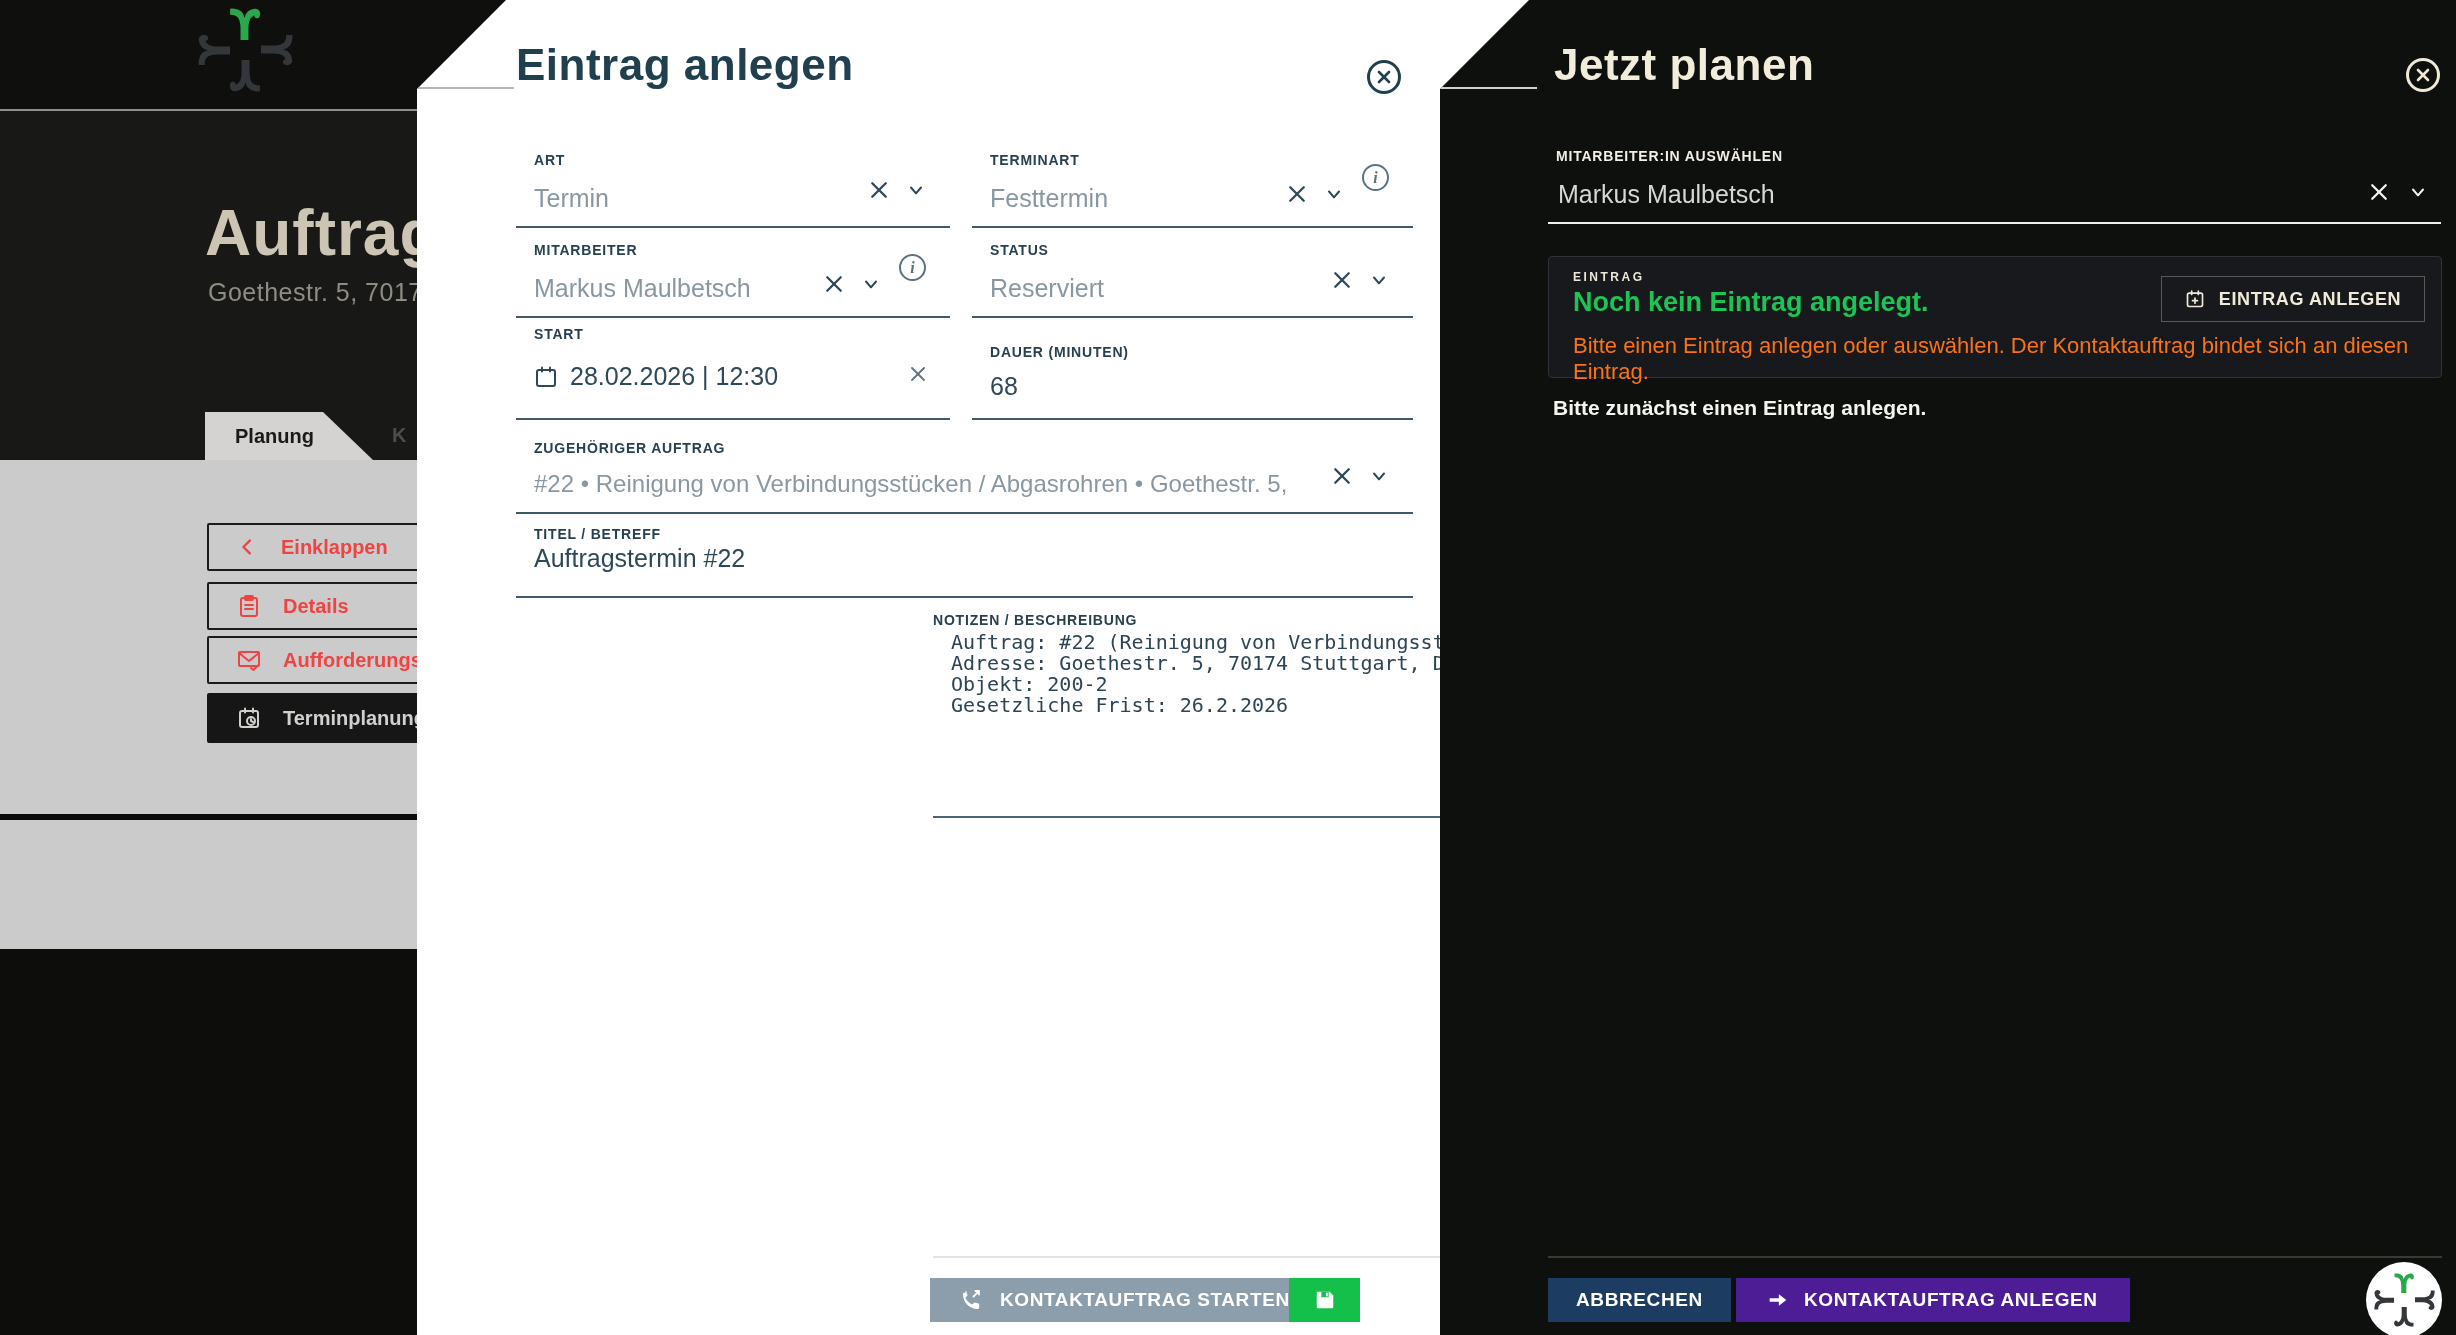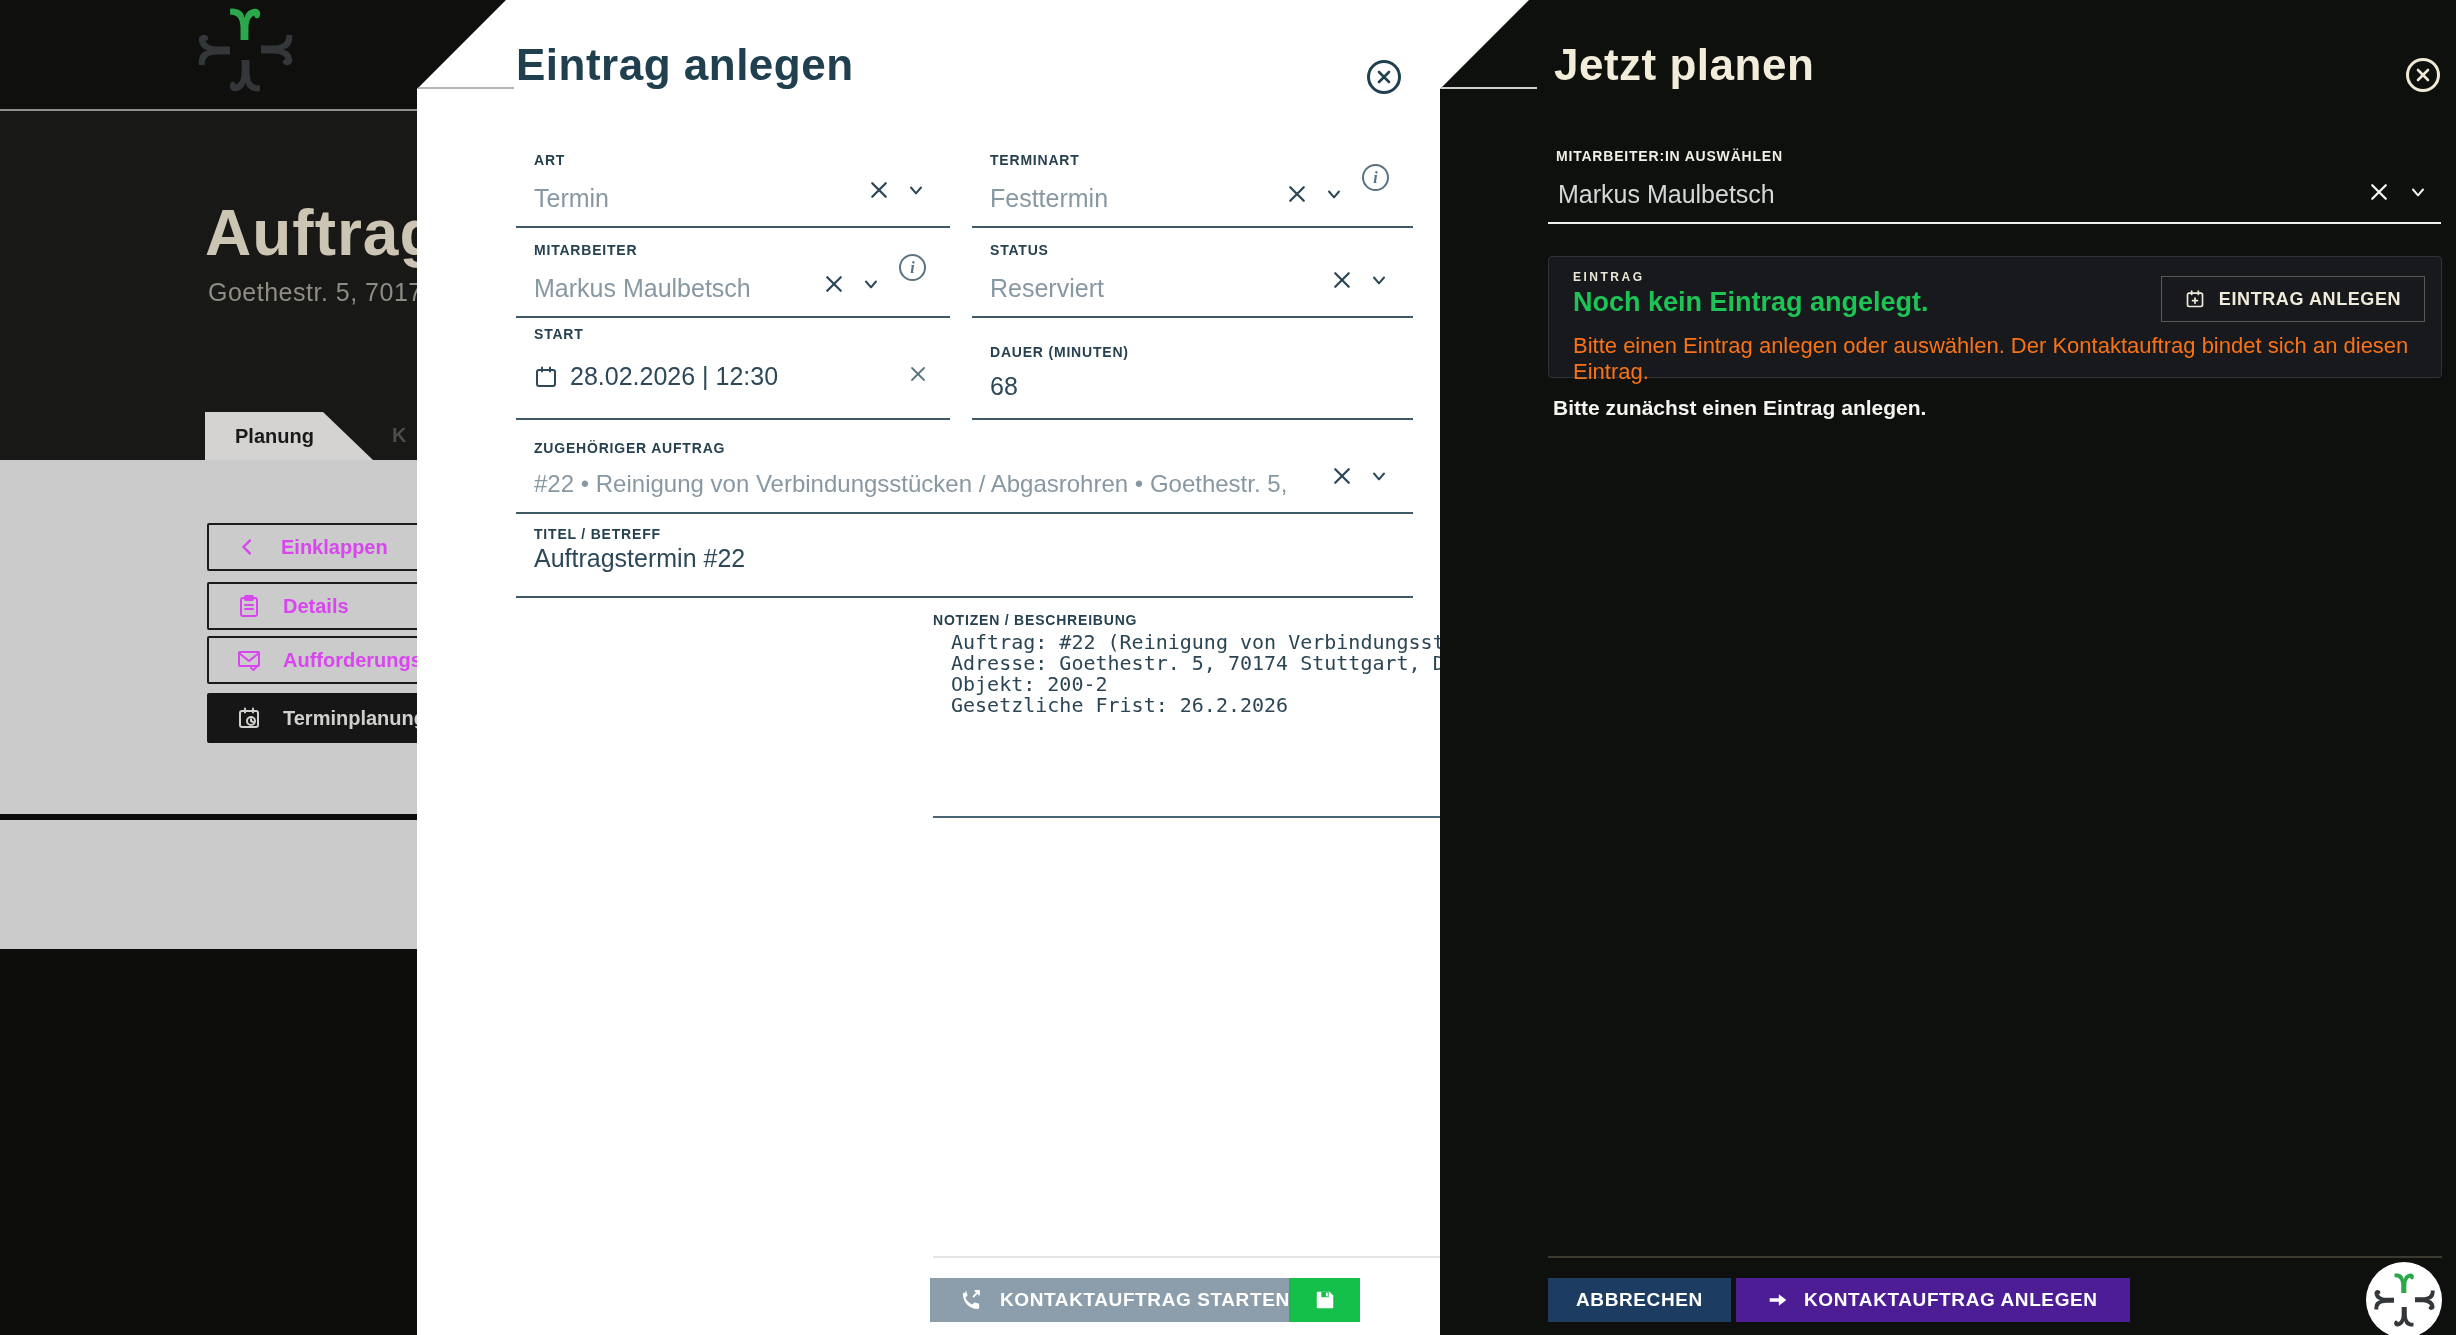--- a/index.html
+++ b/index.html
@@ -18,21 +18,21 @@
 
   .page-title { position:absolute; left:205px; top:196px; font-size:64px; font-weight:700; color:#cdc5b4; letter-spacing:1px; }
   .page-subtitle { position:absolute; left:208px; top:278px; font-size:25px; color:#8f8c83; letter-spacing:.5px; }
 
   .tab-active { position:absolute; left:205px; top:412px; width:168px; height:48px; background:#d4d3d1;
     clip-path:polygon(0 0,118px 0,100% 100%,0 100%); display:flex; align-items:center; padding-left:30px;
     font-size:20px; font-weight:700; color:#191919; }
   .tab-ghost { position:absolute; left:392px; top:424px; font-size:20px; font-weight:700; color:#4d4d4b; }
 
   .side-btn { position:absolute; left:207px; width:292px; height:48px; border:2px solid #1b1b1b; border-radius:2px;
-    display:flex; align-items:center; gap:22px; padding-left:28px; font-size:20px; font-weight:700; color:#d946ef; background:transparent; }
+    display:flex; align-items:center; gap:22px; padding-left:28px; font-size:20px; font-weight:700; color:#ef4444; background:transparent; }
   .side-btn svg { flex:0 0 auto; }
   .side-btn.active { background:#161616; color:#d0d0cd; border-color:#161616; height:50px; }
 
   
   .panel { position:absolute; top:0; height:1335px; clip-path:polygon(89px 0,100% 0,100% 100%,0 100%,0 89px); }
   .panel-left { left:417px; width:1113px; background:#ffffff; z-index:2; }
   .panel-right { left:1440px; width:1016px; background:#0e100d; z-index:3; }
   .corner-line { position:absolute; left:0; top:87px; width:97px; height:2px; }
   .panel-left .corner-line { background:#b5b5b5; }
   .panel-right .corner-line { background:#d0d0d0; }

